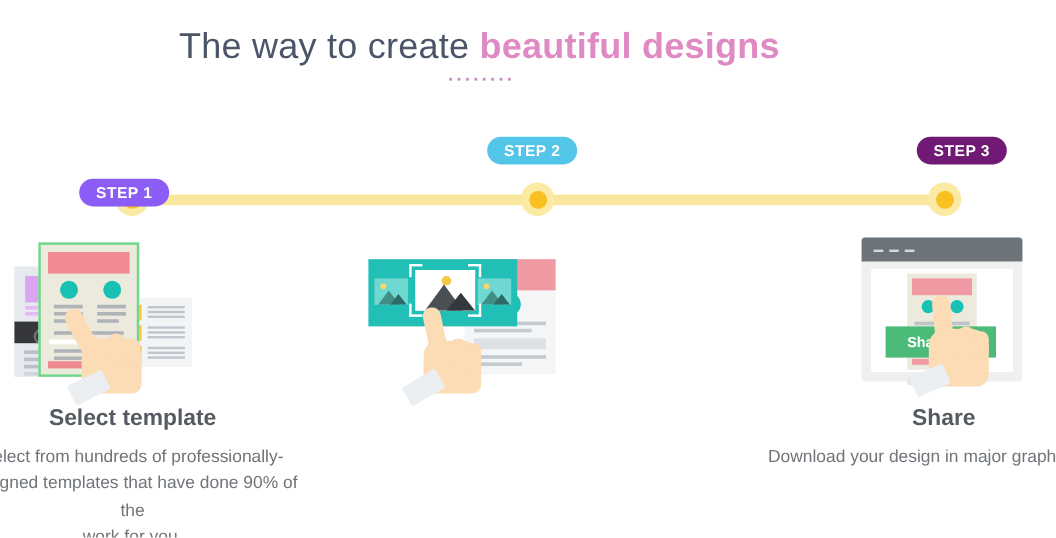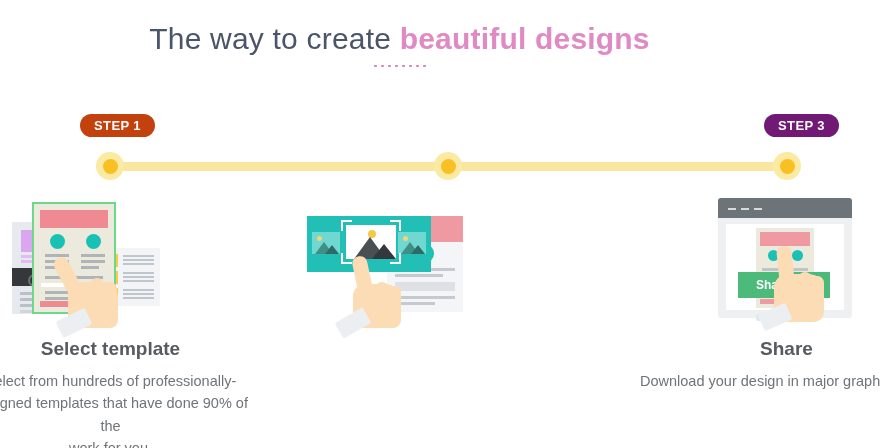--- a/index.html
+++ b/index.html
@@ -31,21 +31,21 @@
          background:#fbeaa4; display:flex; align-items:center; justify-content:center; }
   .node i{ display:block; width:15px; height:15px; border-radius:50%; background:#f8c022; }
   .node.n1{ left:96px; } .node.n2{ left:434px; } .node.n3{ left:773px; }
 
   .badge{
     position:absolute; top:114px; height:23px; padding:0 14px;
     border-radius:12px; color:#ffffff; font-size:13px; font-weight:700;
     letter-spacing:.4px; display:flex; align-items:center; justify-content:center;
     white-space:nowrap;
   }
-  .badge.b1{ left:80px;  background:#c2410c; }
+  .badge.b1{ left:66px;  background:#8b5cf6;margin-top:35px; }
   .badge.b2{ left:406px; background:#52c5e8; }
   .badge.b3{ left:764px; background:#701a75; }
 
   
   .col{ position:absolute; top:190px; width:293px; }
   .col.c1{ left:-36px; } .col.c2{ left:293px; } .col.c3{ left:640px; }
   .art{ position:relative; height:140px; }
   .col-title{
     text-align:center; font-size:19px; font-weight:700; color:#555b60;
     margin-top:8px;
@@ -156,20 +156,21 @@
       <i></i>
     </div>
   <div class="node n2">
       <i></i>
     </div>
   <div class="node n3">
       <i></i>
     </div>
 
   <div class="badge b1">STEP 1</div>
+  <div class="badge b2">STEP 2</div>
   <div class="badge b3">STEP 3</div>
 
   <div class="col c1">
     <div class="art">
 
       <div class="a1-back">
         <div class="pb1"></div>
         <div class="pb2"></div>
         <div class="pl" style="left:9px;top:33px;width:28px;"></div>
         <div class="pl" style="left:9px;top:38px;width:22px;"></div>

